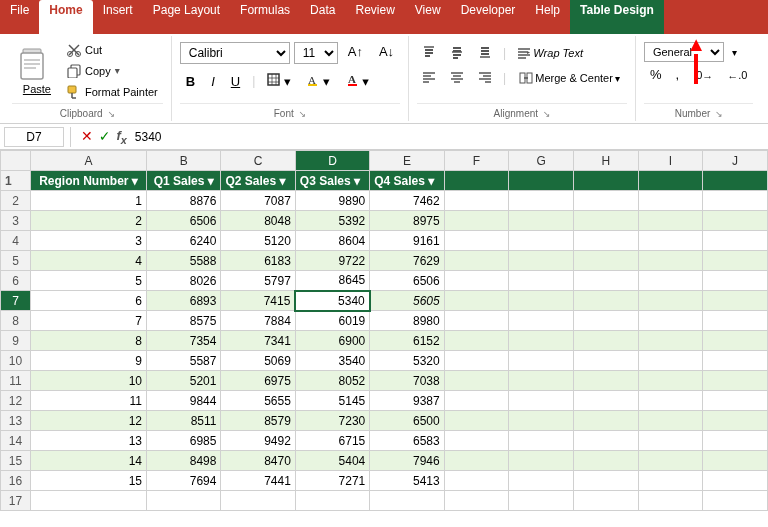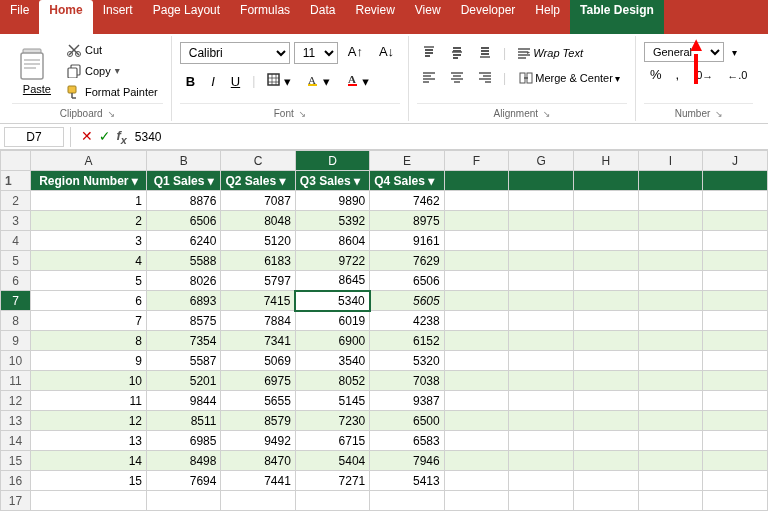--- a/index.html
+++ b/index.html
@@ -632,21 +632,21 @@
             <td></td>
             <td></td>
             <td></td>
           </tr>
           <tr class="data-row-white">
             <td class="row-num">8</td>
             <td>7</td>
             <td>8575</td>
             <td>7884</td>
             <td>6019</td>
-            <td>4238</td>
+            <td>8980</td>
             <td></td>
             <td></td>
             <td></td>
             <td></td>
             <td></td>
           </tr>
           <tr class="data-row-alt">
             <td class="row-num">9</td>
             <td>8</td>
             <td>7354</td>

